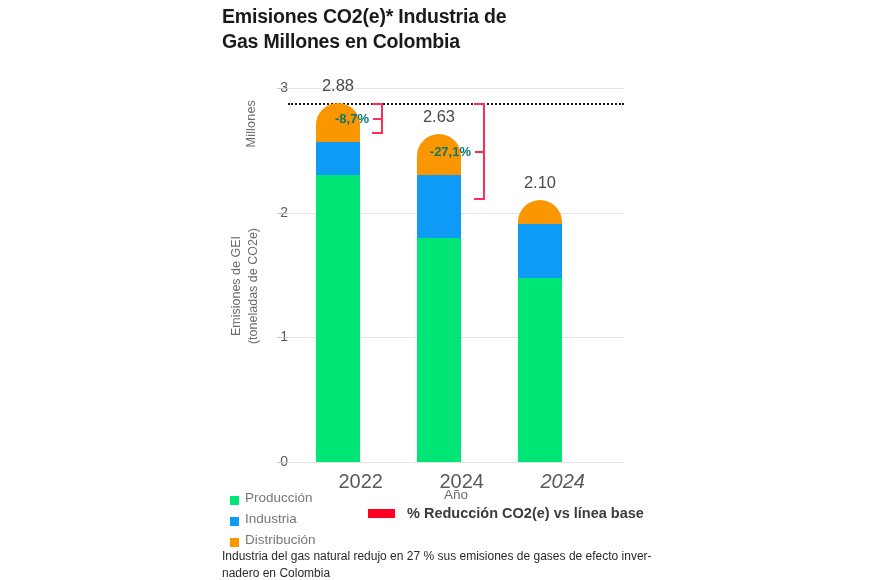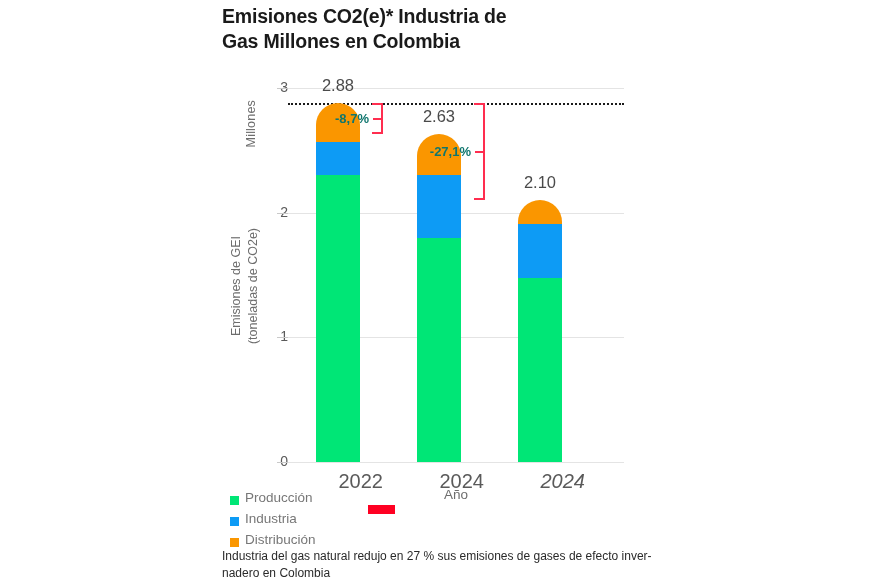--- a/index.html
+++ b/index.html
@@ -310,16 +310,17 @@
       <span>Industria</span>
     </div>
     <div class="legend-row">
       <span class="legend-swatch" style="background: rgb(250, 150, 0);"></span>
       <span>Distribución</span>
     </div>
   </div>
 
 <div id="legend-reduction">
   <span class="legend-bar"></span>
+  <span>% Reducción CO2(e) vs línea base</span>
 </div>
 
 <div id="caption">Industria del gas natural redujo en 27 % sus emisiones de gases de efecto inver-
 nadero en Colombia</div>
 
 </body></html>

